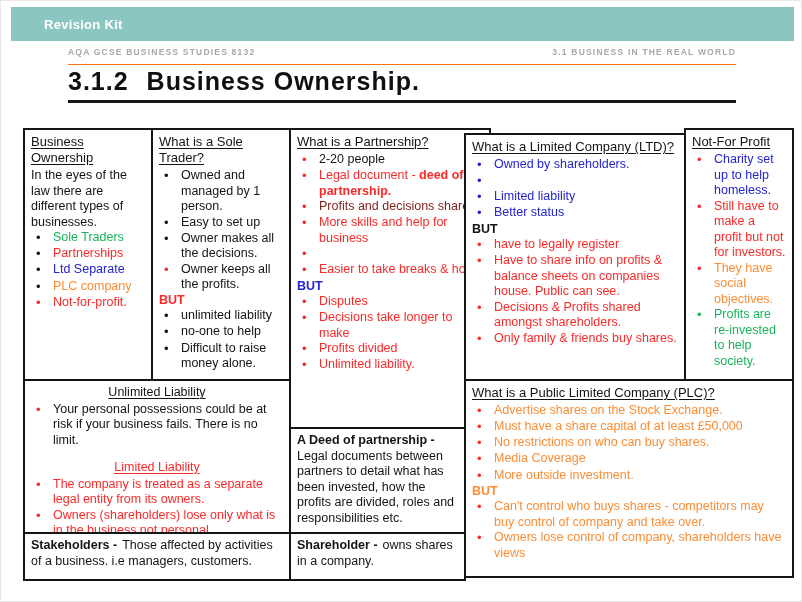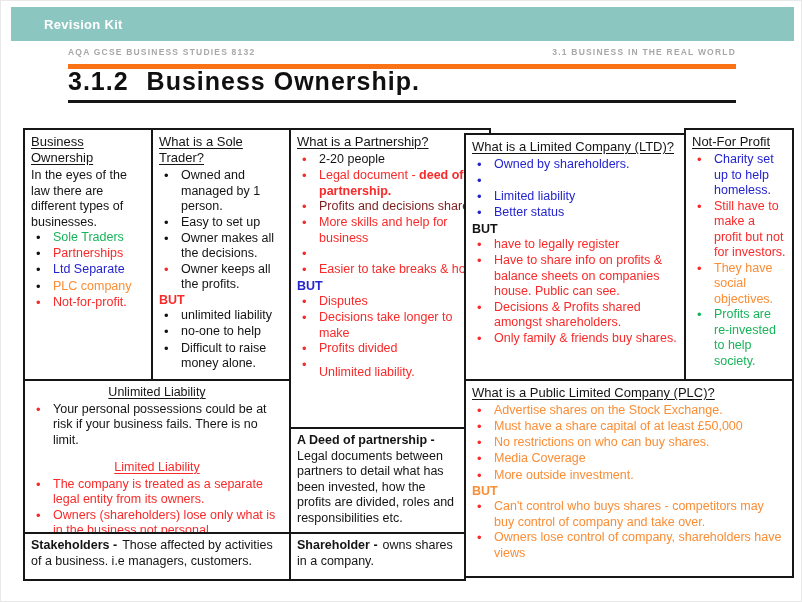--- a/index.html
+++ b/index.html
@@ -10,21 +10,21 @@
   }
   .banner {
     position: absolute; left: 10px; top: 6px; width: 783px; height: 34px;
     background: #8cc6c0; display: flex; align-items: center;
   }
   .banner-title { color: #ffffff; font-weight: bold; font-size: 13px; padding-left: 33px; letter-spacing: .3px; }
   .header-row {
     position: absolute; left: 67px; top: 46px; width: 668px; height: 15px;
     display: flex; justify-content: space-between;
     font-size: 8.5px; font-weight: bold; color: #a8a8a8; letter-spacing: 1.2px;
-    border-bottom: 5px solid #f97316; padding-bottom: 17px;
+    border-bottom: 1px solid #f97316; padding-bottom: 17px;
   }
   .page-title {
     position: absolute; left: 67px; top: 66px; font-size: 25px; font-weight: bold;
     color: #101010; letter-spacing: 1px;
   }
   .page-title .num { margin-right: 18px; }
   .title-underline {
     position: absolute; left: 67px; top: 99px; width: 668px; height: 3px; background: #161616;
   }
   .box {
@@ -174,21 +174,21 @@
         <div class="item">
           <span class="bullet" style="color: rgb(249, 42, 42);">•</span>
           <span class="txt" style="color: rgb(249, 42, 42);">Decisions take longer to make</span>
         </div>
         <div class="item">
           <span class="bullet" style="color: rgb(249, 42, 42);">•</span>
           <span class="txt" style="color: rgb(249, 42, 42);">Profits divided</span>
         </div>
         <div class="item">
           <span class="bullet" style="color: rgb(249, 42, 42);">•</span>
-          <span class="txt" style="color: rgb(249, 42, 42); margin-top: 8px;">Unlimited liability.</span>
+          <span class="txt" style="color: rgb(249, 42, 42);">Unlimited liability.</span>
         </div>
       </div>
   </div>
 
   <div class="box" id="box-ltd">
     <div class="box-title">What is a Limited Company (LTD)?</div>
     <div>
         <div class="item">
           <span class="bullet" style="color: rgb(36, 36, 208);">•</span>
           <span class="txt" style="color: rgb(36, 36, 208);">Owned by shareholders.</span>

